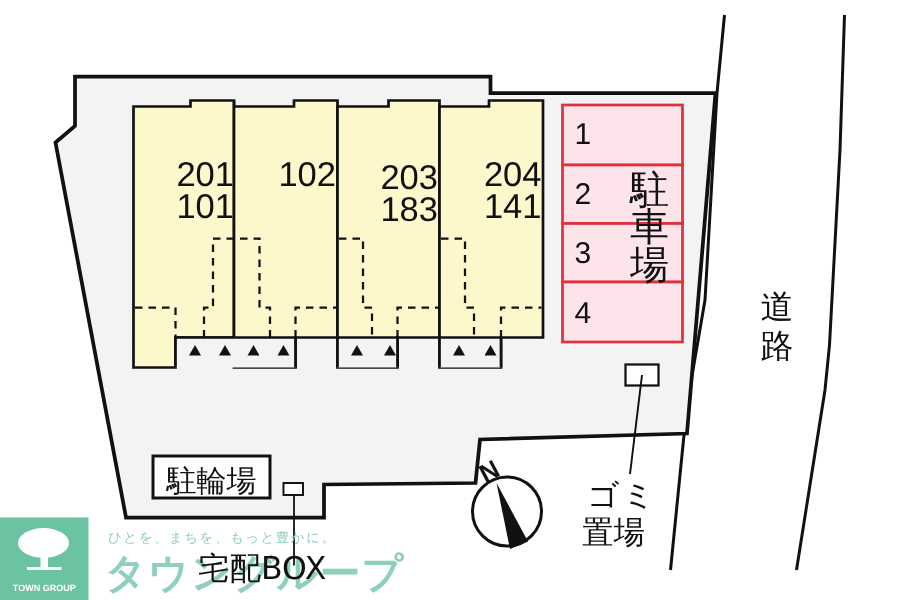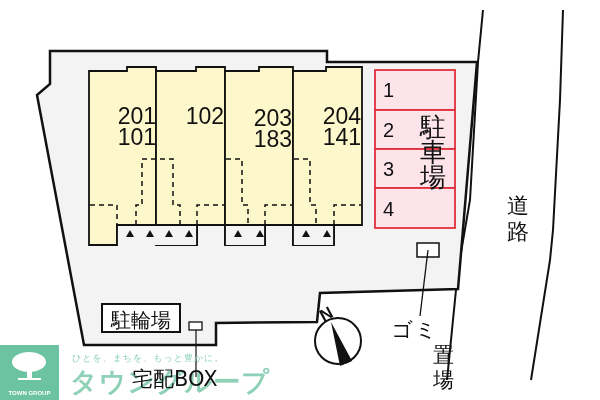--- a/index.html
+++ b/index.html
@@ -7,21 +7,21 @@
            font-family: "DejaVu Sans", sans-serif; }
     svg.map { position: absolute; left: 0; top: 0; }
     .unit-label { position: absolute; font-family: "Liberation Sans", sans-serif; font-size: 23px;
                   line-height: 21px; text-align: right; color: #111; width: 66px; }
     .park-num { position: absolute; font-family: "Liberation Sans", sans-serif; font-size: 20px; color: #111; }
     .vtext { position: absolute; font-size: 26px; line-height: 25px; color: #111; width: 24px; text-align: center; }
     .bike-label { position: absolute; left: 101px; top: 303px; width: 80px; height: 30px; border: 2px solid #111;
                   background: #fff; font-size: 20px; line-height: 30px; text-align: center; color: #111; box-sizing: border-box; }
     .gomi { position: absolute; left: 388px; top: 318px; font-size: 21px; line-height: 25px; color: #111; width: 54px; }
     .gomi .row { display: block; text-align: center; letter-spacing: 2px; }
-    .gomi .row2 { display: block; margin-left: 45px; }
+    .gomi .row2 { display: block; }
     .logo-box { position: absolute; left: 0; top: 345px; width: 59px; height: 55px; background: #6cc3a2; }
     .logo-text { position: absolute; left: 0; bottom: 4px; width: 59px; text-align: center; color: #fff;
                  font-family: "Liberation Sans", sans-serif; font-size: 6px; font-weight: bold; }
     .tagline { position: absolute; left: 72px; top: 352px; font-size: 9px; color: #8fd1b7; letter-spacing: 1px; font-family: Liberation Mono, monospace; }
     .brand { position: absolute; left: 70px; top: 364px; font-size: 27px; color: #8fd1b7; font-weight: bold; letter-spacing: 1px; }
     .takuhai { position: absolute; left: 132px; top: 365px; font-size: 21px; color: #111; }
   </style>
 </head>
 <body>
 

